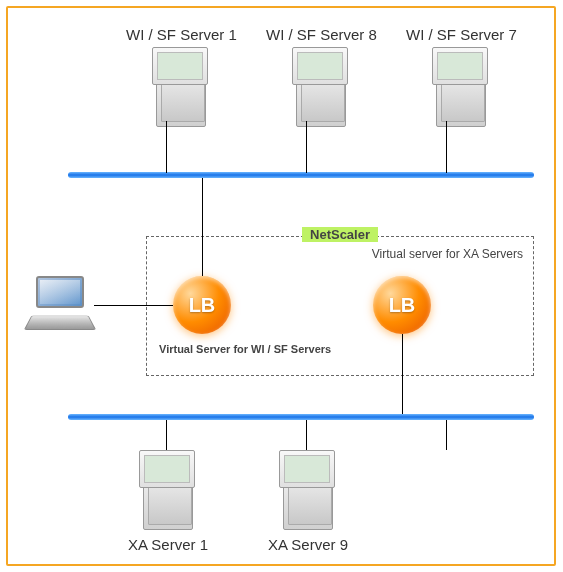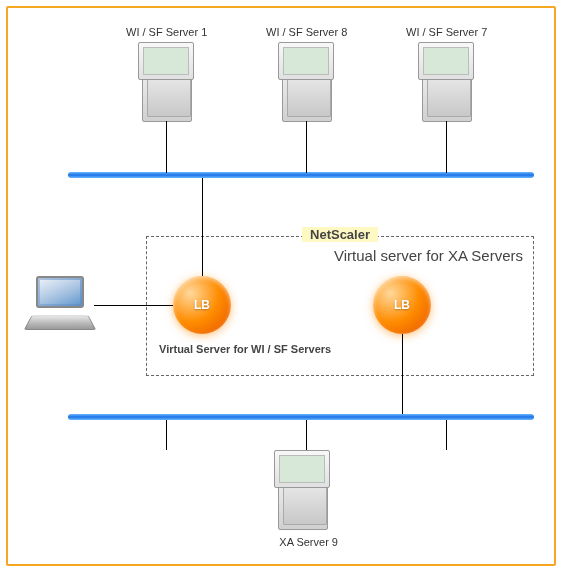--- a/index.html
+++ b/index.html
@@ -75,21 +75,21 @@
       content: '';
       position: absolute;
       top: 4px;
       left: 4px;
       right: 4px;
       bottom: 4px;
       background: #d8e8d8;
       border: 1px solid #bbb;
     }
     .server-label {
-      font-size: 11px;
+      font-size: 15px;
       color: #333;
       white-space: nowrap;
       text-align: right;
     }
     .server.top .server-label { margin-bottom: 4px; }
     .server.bot .server-label { margin-top: 6px; }
     .network-bar {
       position: absolute;
       height: 6px;
       left: 60px;
@@ -103,31 +103,31 @@
       top: 228px;
       width: 388px;
       height: 140px;
       border: 1px dashed #666;
     }
     .netscaler-title {
       position: absolute;
       top: -10px;
       left: 50%;
       transform: translateX(-50%);
-      background: #fef9c3;
+      background: #bef264;
       padding: 0 8px;
       font-size: 13px;
       font-weight: bold;
       color: #444;
     }
     .xa-label {
       position: absolute;
       top: 10px;
       right: 10px;
-      font-size: 15px;
+      font-size: 12px;
       color: #444;
     }
     .wi-label {
       position: absolute;
       bottom: 20px;
       left: 12px;
       font-size: 11px;
       color: #444;
       font-weight: bold;
     }
@@ -136,21 +136,21 @@
       width: 58px;
       height: 58px;
       border-radius: 50%;
       background: radial-gradient(circle at 30% 30%, #ffd89b, #ff8c00 50%, #e65100 100%);
       box-shadow: 0 2px 8px rgba(255,140,0,0.5), inset 0 2px 4px rgba(255,255,255,0.6);
       display: flex;
       align-items: center;
       justify-content: center;
       color: #fff;
       font-weight: bold;
-      font-size: 12px;
+      font-size: 20px;
       text-shadow: 0 1px 2px rgba(0,0,0,0.3);
     }
     .laptop {
       position: absolute;
       left: 18px;
       top: 268px;
       width: 68px;
       height: 56px;
     }
     .laptop-screen {
@@ -248,20 +248,29 @@
     <div class="laptop-base"></div>
   </div>
   <div class="wire h" style="left:86px; top:297px; width:79px;"></div>
 
   <div class="network-bar" style="top:406px;"></div>
 
   <div class="wire v" style="left:158px; top:412px; height:30px;"></div>
   <div class="wire v" style="left:298px; top:412px; height:30px;"></div>
   <div class="wire v" style="left:438px; top:412px; height:30px;"></div>
 
+  <div class="server bot" style="left:120px; top:442px;">
+    <div class="server-icon">
+      <div class="server-body">
+          <div class="server-lights"></div>
+        </div>
+      <div class="server-monitor"></div>
+    </div>
+    <div class="server-label">XA Server 1</div>
+  </div>
   <div class="server bot" style="left:260px; top:442px;">
     <div class="server-icon">
       <div class="server-body">
           <div class="server-lights"></div>
         </div>
       <div class="server-monitor"></div>
     </div>
     <div class="server-label">XA Server 9</div>
   </div>
 

